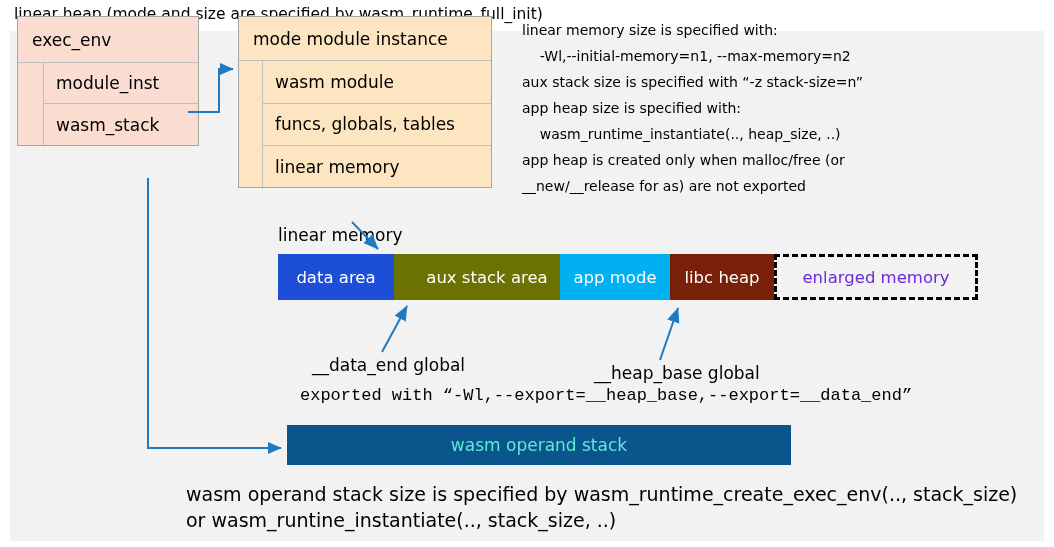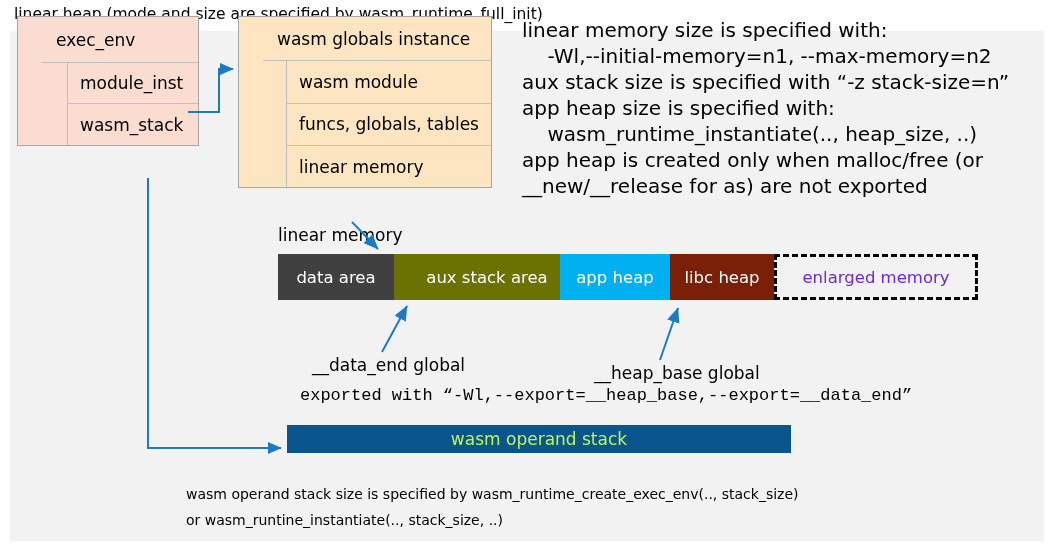--- a/index.html
+++ b/index.html
@@ -9,21 +9,21 @@
 
   
   #title{position:absolute;left:14px;top:4px;font-size:15.5px;line-height:20px;
          white-space:nowrap;color:#000;}
 
   
   #canvas{position:absolute;left:10px;top:31px;width:1034px;height:510px;
           background:#f2f2f2;}
 
   
-  .struct{position:absolute;border:1px solid #a6a6a6;box-sizing:border-box;padding-left:24px;}
+  .struct{position:absolute;border:1px solid #a6a6a6;box-sizing:border-box;}
   .struct .hdr{box-sizing:border-box;border-bottom:1px solid #bfbfbf;
                display:flex;align-items:center;font-size:17px;padding-left:14px;}
   .struct .body{display:flex;}
   .struct .gutter{box-sizing:border-box;border-right:1px solid #bfbfbf;flex:0 0 auto;}
   .struct .rows{flex:1 1 auto;}
   .struct .row{box-sizing:border-box;display:flex;align-items:center;
                font-size:17px;padding-left:12px;border-bottom:1px solid #bfbfbf;}
   .struct .row.last{border-bottom:none;}
 
   
@@ -32,44 +32,44 @@
   #exec-env .gutter{width:26px;}
   #exec-env .row{height:41px;}
 
   
   #module-inst{left:238px;top:16px;width:254px;height:172px;background:#fce5c0;}
   #module-inst .hdr{height:44px;}
   #module-inst .gutter{width:24px;}
   #module-inst .row{height:42.6px;}
 
   
-  #notes{position:absolute;left:522px;top:17px;width:500px;font-size:20px;
+  #notes{position:absolute;left:522px;top:17px;width:500px;font-size:14px;
          line-height:26px;white-space:pre;color:#000;}
 
   
   #lm-label{position:absolute;left:278px;top:225px;font-size:17px;}
   #lm-bar{position:absolute;left:278px;top:254px;height:46px;display:flex;}
   #lm-bar .seg{box-sizing:border-box;display:flex;align-items:center;
                justify-content:center;color:#ffffff;font-size:16.5px;
                white-space:nowrap;}
   #lm-bar .seg.dashed{color:#6d28d9;background:#f2f2f2;
                       border:3px dashed #000000;}
 
   
   .ann{position:absolute;font-size:17px;white-space:nowrap;}
   #ann-data-end{left:312px;top:355px;}
   #ann-heap-base{left:594px;top:363px;}
   #ann-exported{left:300px;top:386px;font-family:Liberation Mono, monospace;}
 
   
-  #operand-stack{position:absolute;left:287px;top:425px;width:504px;height:28px;
-                 background:#0a558c;color:#bef264;display:flex;align-items:center;
+  #operand-stack{position:absolute;left:287px;top:425px;width:504px;height:40px;
+                 background:#0a558c;color:#5eead4;display:flex;align-items:center;
                  justify-content:center;font-size:17px;}
 
-  #bottom-note{position:absolute;left:186px;top:481px;width:860px;font-size:14px;
+  #bottom-note{position:absolute;left:186px;top:481px;width:860px;font-size:19px;
                line-height:26px;white-space:pre;}
 
   
   #wires{position:absolute;left:0;top:0;width:1054px;height:547px;
          pointer-events:none;}
 </style>
 </head>
 <body>
 
 <div id="title">linear heap (mode and size are specified by wasm_runtime_full_init)</div>
@@ -81,44 +81,44 @@
   <div class="body">
     <div class="gutter"></div>
     <div class="rows">
       <div class="row">module_inst</div>
       <div class="row last">wasm_stack</div>
     </div>
   </div>
 </div>
 
 <div class="struct" id="module-inst" style="background: rgb(252, 229, 192);">
-  <div class="hdr">wasm globals instance</div>
+  <div class="hdr">mode module instance</div>
   <div class="body">
     <div class="gutter"></div>
     <div class="rows">
       <div class="row">wasm module</div>
       <div class="row">funcs, globals, tables</div>
       <div class="row last">linear memory</div>
     </div>
   </div>
 </div>
 
 <div id="notes">linear memory size is specified with:
     -Wl,--initial-memory=n1, --max-memory=n2
 aux stack size is specified with “-z stack-size=n”
 app heap size is specified with:
     wasm_runtime_instantiate(.., heap_size, ..)
 app heap is created only when malloc/free (or
 __new/__release for as) are not exported</div>
 
 <div id="lm-label">linear memory</div>
 <div id="lm-bar">
-    <div class="seg" style="width: 116px; background: #404040;">data area</div>
+    <div class="seg" style="width: 116px; background: #1d4ed8;">data area</div>
     <div class="seg" style="width: 166px; background: rgb(107, 114, 2); padding-left: 20px;">aux stack area</div>
-    <div class="seg" style="width: 110px; background: rgb(0, 176, 240);">app heap</div>
+    <div class="seg" style="width: 110px; background: rgb(0, 176, 240);">app mode</div>
     <div class="seg" style="width: 104px; background: rgb(123, 32, 8);">libc heap</div>
     <div class="seg dashed" style="width: 204px; background: rgb(242, 242, 242);">enlarged memory</div>
   </div>
 
 <div class="ann" id="ann-data-end">__data_end global</div>
 <div class="ann" id="ann-heap-base">__heap_base global</div>
 <div class="ann" id="ann-exported">exported with “-Wl,--export=__heap_base,--export=__data_end”</div>
 
 <div id="operand-stack" style="background: rgb(10, 85, 140);">wasm operand stack</div>
 <div id="bottom-note">wasm operand stack size is specified by wasm_runtime_create_exec_env(.., stack_size)

